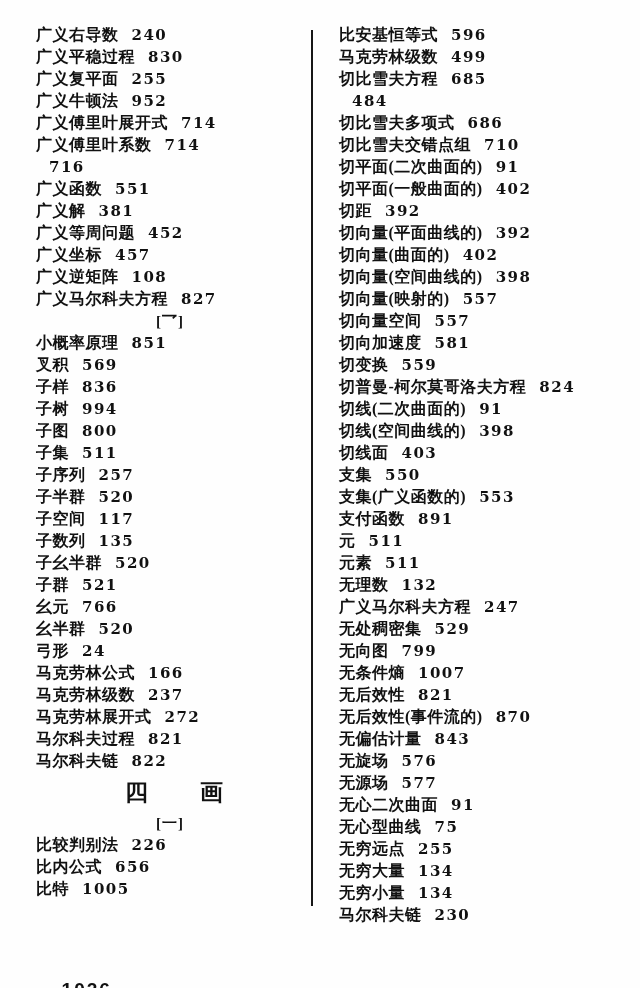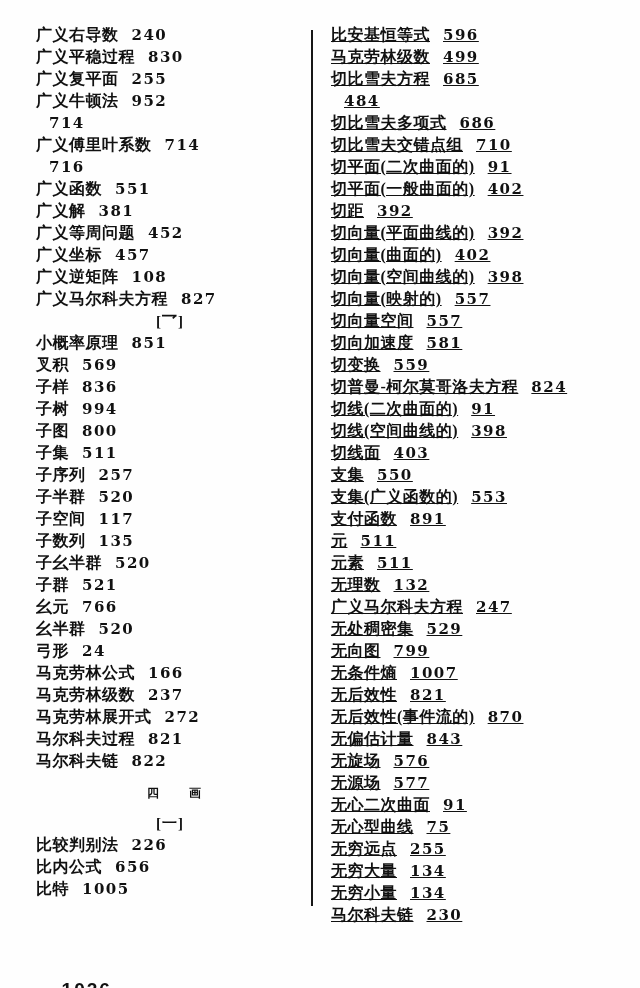--- a/index.html
+++ b/index.html
@@ -14,21 +14,21 @@
     position: relative;
     width: 640px; height: 988px;
     background: #fefefe;
     text-align: right;
   }
   .column {
     position: absolute;
     top: 24px;
   }
   .column.left  { left: 36px;  width: 268px; }
-  .column.right { left: 331px; width: 300px; text-decoration: underline; }
+  .column.right { left: 339px; width: 300px; }
   .divider {
     position: absolute;
     left: 311px; top: 30px;
     width: 2px; height: 876px;
     background: #171717;
   }
   .row {
     display: flex;
     align-items: baseline;
     height: 22px;
@@ -56,21 +56,21 @@
   }
   .row.marker .center-text {
     font-size: 15px;
     letter-spacing: 1px;
   }
   .row.header {
     height: 26px; line-height: 26px;
     margin: 8px 0 6px;
   }
   .row.header .center-text {
-    font-size: 12px;
+    font-size: 23px;
     letter-spacing: 2px;
     margin-left: 10px;
   }
   .page-number {
     position: absolute;
     left: 46px; top: 979px;
     font-size: 19px;
     font-weight: bold;
     letter-spacing: 2px;
     font-family: Liberation Sans, sans-serif;
@@ -101,20 +101,21 @@
         <span class="center-text"></span>
       </div>
 
       <div class="row entry">
         <span class="term">广义牛顿法</span>
         <span class="pagenum">952</span>
         <span class="center-text"></span>
       </div>
 
       <div class="row entry">
+        <span class="term">广义傅里叶展开式</span>
         <span class="pagenum">714</span>
         <span class="center-text"></span>
       </div>
 
       <div class="row entry">
         <span class="term">广义傅里叶系数</span>
         <span class="pagenum">714</span>
         <span class="center-text"></span>
       </div>
 

